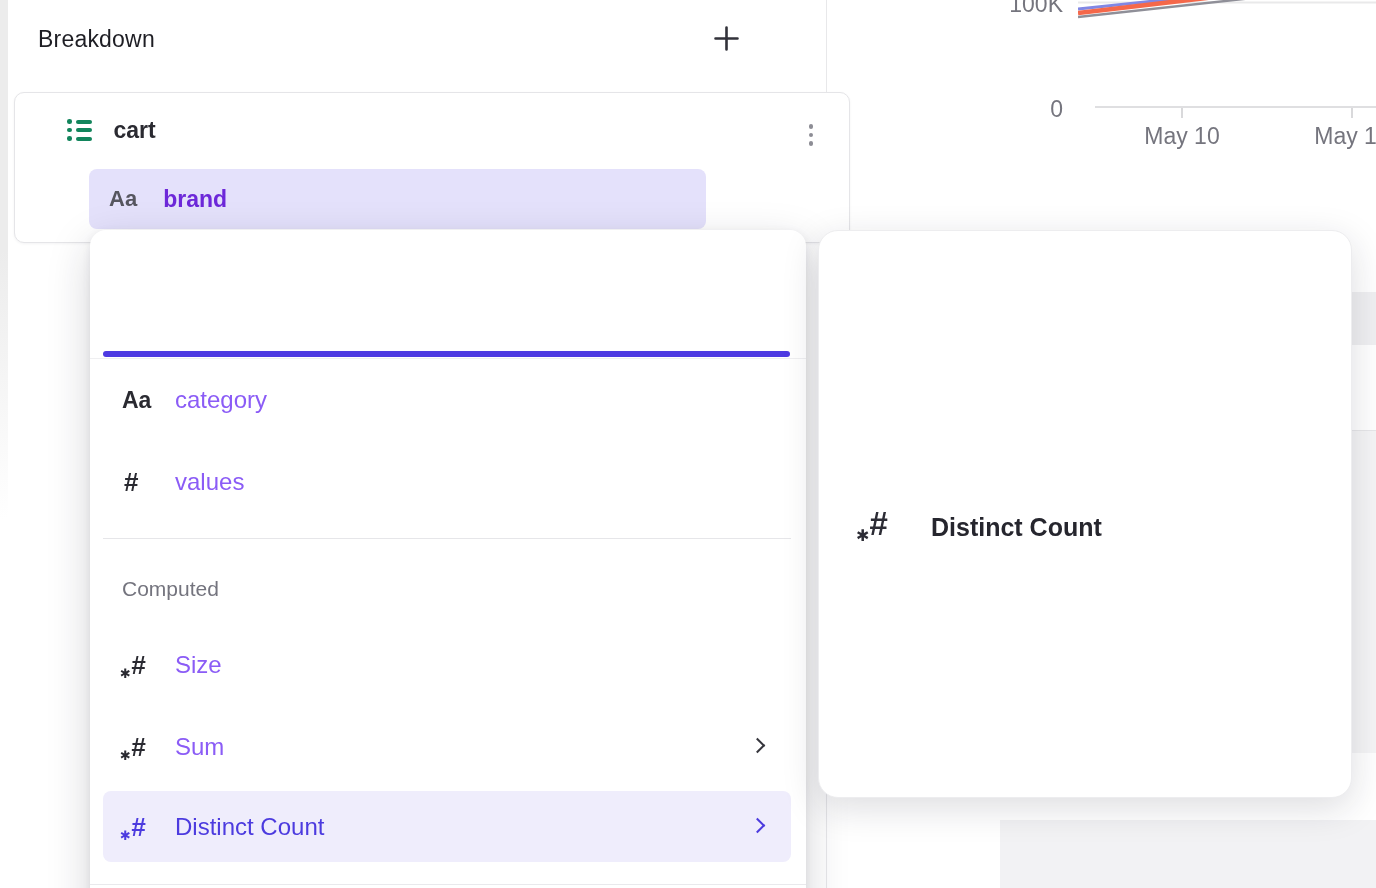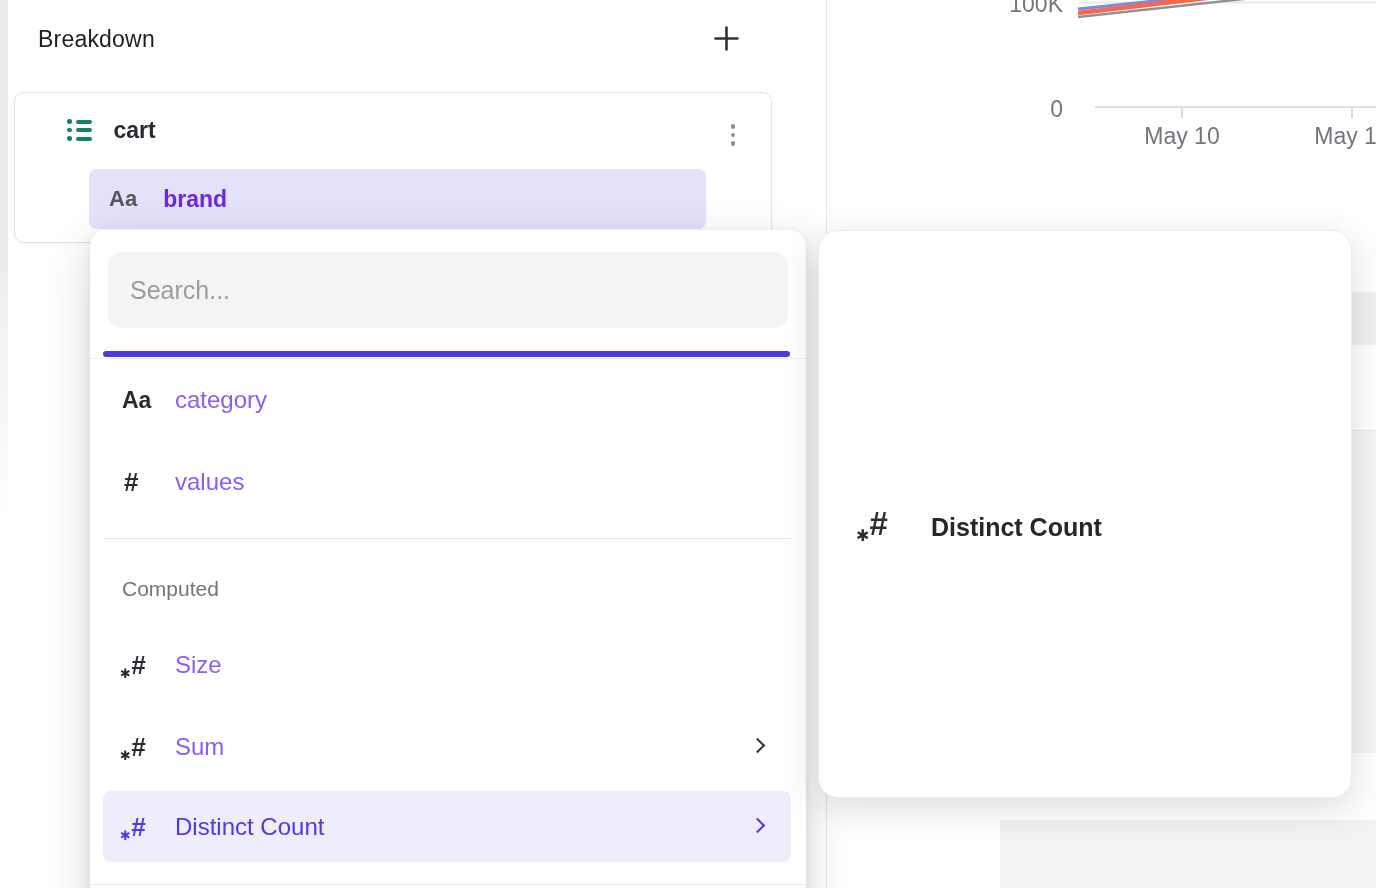--- a/index.html
+++ b/index.html
@@ -10,21 +10,21 @@
   
   .left-strip { left:0; top:0; width:8px; height:520px;
     background:linear-gradient(#ececec 0 48%, rgba(236,236,236,0) 100%); }
 
   
   .bd-title { left:38px; top:26px; font-size:23px; font-weight:400; color:#1e1e24; letter-spacing:.2px; }
   .add-btn { left:708px; top:22px; width:36px; height:36px; display:flex; align-items:center;
     justify-content:center; cursor:pointer; background:none; border:none; }
 
   
-  .card { left:14px; top:92px; width:758px; height:151px; background:#fff;
+  .card { left:14px; top:92px; width:836px; height:151px; background:#fff;
     border:1px solid #e5e5e8; border-radius:10px; box-shadow:0 1px 3px rgba(25,25,45,.05); z-index:1; }
   .cart-row { position:absolute; left:52px; top:22px; height:30px; display:flex; align-items:center; cursor:pointer; }
   .licon { display:flex; flex-direction:column; gap:4px; margin-right:22px; }
   .licon .r { display:flex; align-items:center; gap:4px; }
   .licon .d { width:4.5px; height:4.5px; border-radius:50%; }
   .licon .b { width:16px; height:4px; border-radius:2px; }
   .cart-label { font-size:23px; font-weight:700; color:#2a2a31; }
   .kebab { position:absolute; right:30px; top:25px; padding:2px 6px; cursor:pointer; background:none; border:none; }
   .kebab i { display:block; width:4.5px; height:4.5px; border-radius:50%; background:#8d8d95; margin:4px 0; }
   .chip { position:absolute; left:74px; top:76px; width:617px; height:60px; border-radius:8px;
@@ -122,23 +122,20 @@
       <i></i>
       <i></i>
     </button>
   <div class="chip" style="background:#e4e1fb">
     <span class="aa">Aa</span>
     <span class="lbl" style="color:#6d28d9">brand</span>
   </div>
 </div>
 
 <div class="abs dropdown">
-  <div class="search-wrap">
-    <input type="text" placeholder="Search..." style="">
-  </div>
   <div class="tab-indicator" style="background:#4d3ae2"></div>
   <div class="head-hairline"></div>
 
   <div class="row" style="top:145px">
     <span class="icon-cell">
         <span class="aa-ic">Aa</span>
       </span>
     <span class="lbl">category</span>
   </div>
   <div class="row" style="top:227px">

